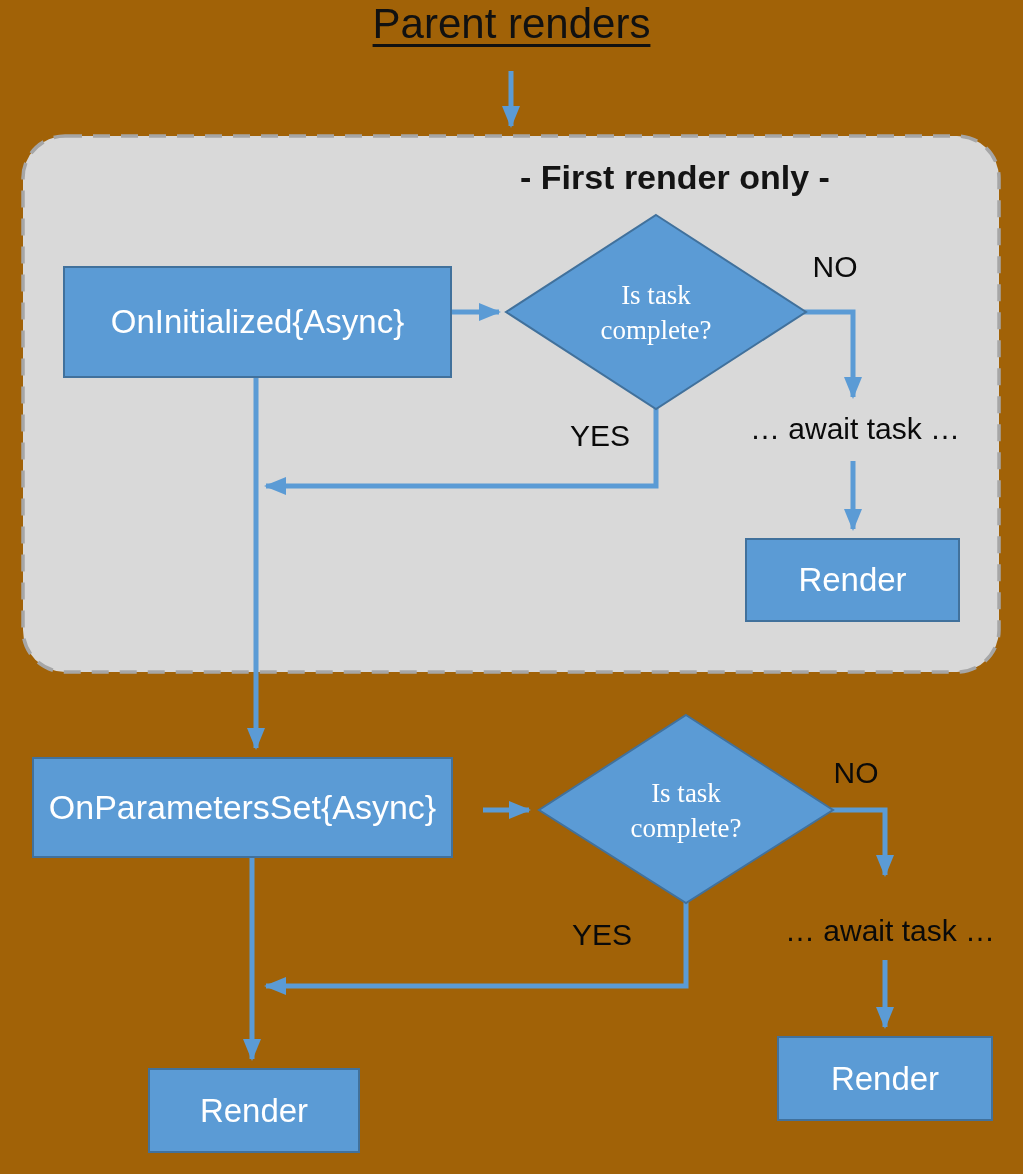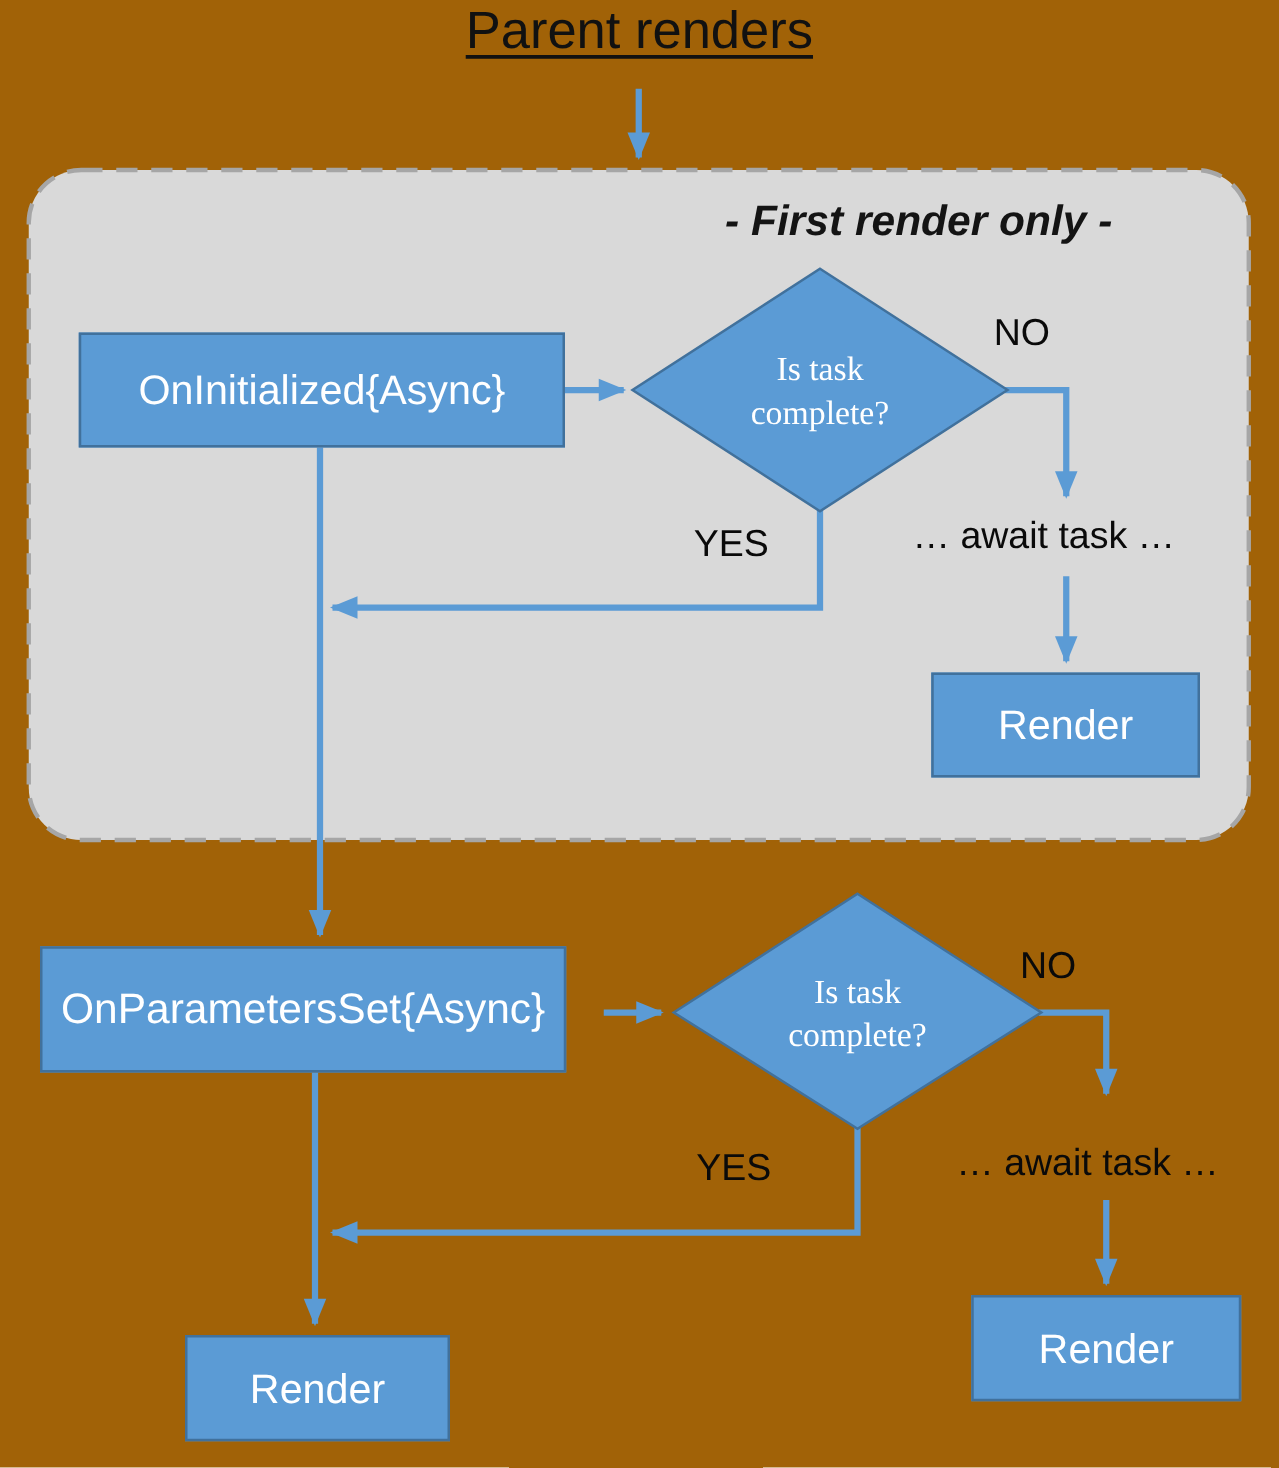--- a/index.html
+++ b/index.html
@@ -10,42 +10,42 @@
   }
   #connector-layer { position:absolute; left:0; top:0; z-index:1; }
   .overlay { position:absolute; z-index:2; }
 
   .page-title {
     left:0; top:6; width:1023px; text-align:center;
     font-size:42px; color:#111; text-decoration:underline;
     text-underline-offset:6px; text-decoration-thickness:3px;
   }
   .group-label {
-    left:520px; top:158px; width:430px; text-align:center;
-    font-size:34px; font-weight:bold; font-style:italic; color:#141414;
+    left:520px; top:158px; width:430px; 
+    font-size:34px; font-weight:bold; color:#141414;
   }
   .node {
     display:flex; align-items:center; justify-content:center;
     background:#5b9bd5; border:2px solid #41719c;
     color:#ffffff; font-size:33px; box-sizing:border-box; text-align:center;
   }
-  #node-oninitialized   { left:63px;  top:266px;  width:389px; height:92px; }
+  #node-oninitialized   { left:63px;  top:266px;  width:389px; height:112px; }
   #node-render-first    { left:745px; top:538px;  width:215px; height:84px; }
   #node-onparametersset { left:32px;  top:757px;  width:421px; height:101px; font-size:34px; }
   #node-render-params   { left:777px; top:1036px; width:216px; height:85px; }
   #node-render-final    { left:148px; top:1068px; width:212px; height:85px; }
 
   .diamond-text {
     display:flex; align-items:center; justify-content:center; text-align:center;
     color:#ffffff; font-size:27px; line-height:1.3;font-family:Liberation Serif, serif;
   }
   #dtext-first  { left:566px; top:268px; width:180px; height:90px; }
   #dtext-params { left:596px; top:766px; width:180px; height:90px; }
 
-  .edge-label { color:#0a0a0a; font-size:30px; text-align:left; }
+  .edge-label { color:#0a0a0a; font-size:30px; text-align:center; }
   #label-no-first     { left:795px; top:250px;  width:80px;  }
   #label-yes-first    { left:555px; top:419px;  width:90px;  }
   #label-await-first  { left:730px; top:412px;  width:250px; }
   #label-no-params    { left:816px; top:756px;  width:80px;  }
   #label-yes-params   { left:557px; top:918px;  width:90px;  }
   #label-await-params { left:765px; top:914px;  width:250px; }
 </style>
 </head>
 <body>
 

